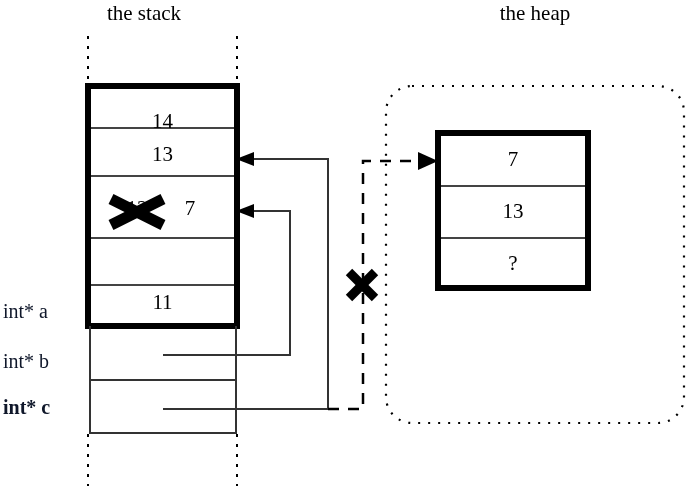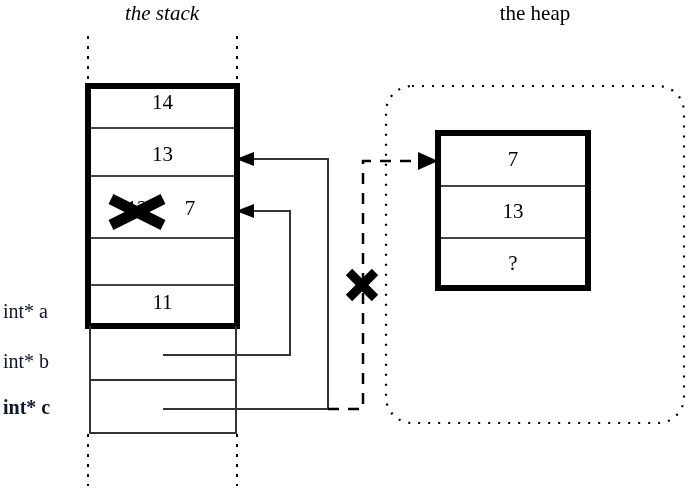--- a/index.html
+++ b/index.html
@@ -22,21 +22,21 @@
     width: 692px;
     height: 489px;
   }
   .title {
     position: absolute;
     font-size: 21px;
     color: #000;
     white-space: nowrap;
     text-align: center;
   }
-  #title-stack { left: 62px; top: 1px; width: 200px; font-style: italic; }
+  #title-stack { left: 44px; top: 1px; width: 200px; }
   #title-heap  { left: 435px; top: 1px; width: 200px; }
 
   .cell-text {
     position: absolute;
     font-size: 21px;
     color: #000;
     text-align: center;
     white-space: nowrap;
   }
   .var-label {
@@ -95,21 +95,21 @@
     <rect x="438" y="133" width="150" height="155" fill="#ffffff" stroke="#000" stroke-width="6"></rect>
     <line x1="441" y1="186" x2="585" y2="186" stroke="#444" stroke-width="2"></line>
     <line x1="441" y1="238" x2="585" y2="238" stroke="#444" stroke-width="2"></line>
 
     <g stroke="#000" stroke-width="11" stroke-linecap="butt">
       <line x1="111" y1="199" x2="163" y2="225"></line>
       <line x1="163" y1="199" x2="111" y2="225"></line>
     </g>
   </svg>
 
-  <div class="cell-text" style="left:88px; top:90px; width:149px;">14</div>
+  <div class="cell-text" style="left:88px; top:109px; width:149px;">14</div>
   <div class="cell-text" style="left:88px; top:142px; width:149px;">13</div>
   <div class="cell-text" style="left:88px; top:196px; width:98px;">12</div>
   <div class="cell-text" style="left:160px; top:196px; width:60px;">7</div>
   <div class="cell-text" style="left:88px; top:249px; width:149px;margin-top:41px;">11</div>
 
   <div class="var-label" style="left:3px; top:300px;">int* a</div>
   <div class="var-label" style="left:3px; top:350px;">int* b</div>
   <div class="var-label" style="left:3px; top:396px;font-weight:bold;">int* c</div>
 
   <div class="cell-text" style="left:438px; top:147px; width:150px;">7</div>

